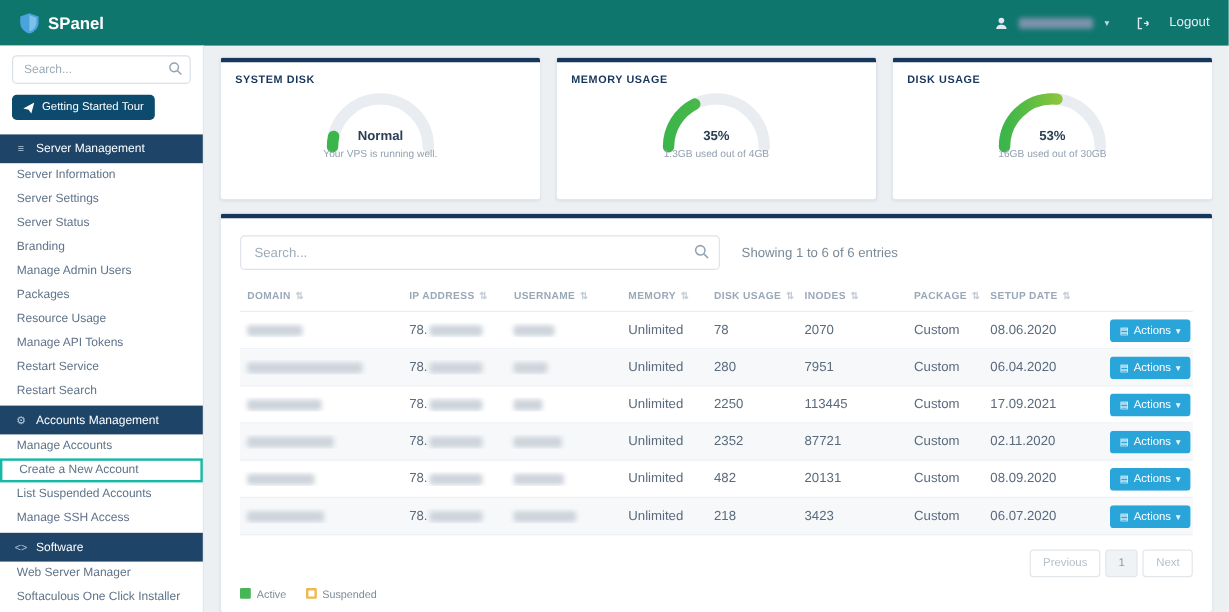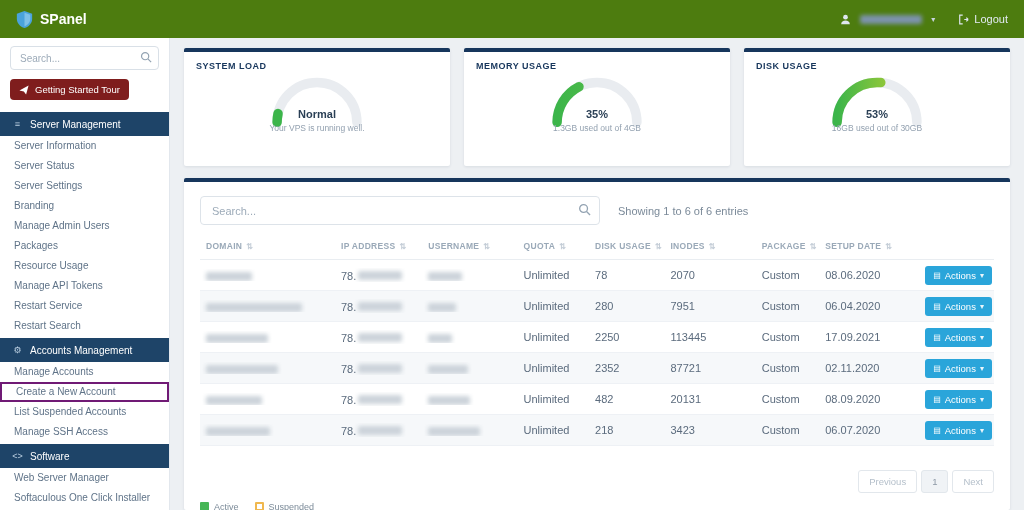--- a/index.html
+++ b/index.html
@@ -1,41 +1,41 @@
 <!DOCTYPE html>
 <html><head>
 <meta charset="utf-8">
 <style>
   * { box-sizing: border-box; margin: 0; padding: 0; }
   html,body { width:1024px; height:510px; overflow:hidden; }
   body { font-family:"Liberation Sans", sans-serif; background:#edf0f3; }
 
   
-  .topbar { height:38px; background:#4d7c0f; display:flex; align-items:center; justify-content:space-between; padding:0 16px; }
+  .topbar { height:38px; background:#0f766e; display:flex; align-items:center; justify-content:space-between; padding:0 16px; }
   .brand { display:flex; align-items:center; gap:7px; color:#fff; font-weight:bold; font-size:14px; cursor:pointer; }
   .top-right { display:flex; align-items:center; gap:9px; color:#e3ebf4; font-size:11px; }
   .user-blur { display:inline-block; width:62px; height:9px; background:#7d93ad; border-radius:2px; filter:blur(2px); }
   .caret { font-size:8px; color:#c8d4e0; }
-  .logout { display:flex; align-items:center; gap:5px; cursor:pointer; margin-left:14px; }
+  .logout { display:flex; align-items:center; gap:16px; cursor:pointer; margin-left:14px; }
 
   
   .layout { display:flex; height:472px; }
   .sidebar { width:170px; background:#fff; border-right:1px solid #e2e7ed; padding-top:8px; flex:none; }
   .content { flex:1; padding:10px 14px 0; display:flex; flex-direction:column; gap:12px; overflow:hidden; }
 
   
   .side-search { margin:0 10px 9px; position:relative; }
   .side-search input { width:100%; height:24px; border:1px solid #d9e0e7; border-radius:4px; font-size:10px; padding:0 24px 0 9px; color:#5f7388; outline:none; }
   .side-search input::placeholder { color:#9dabb9; }
   .mag { position:absolute; right:7px; top:5px; }
-  .tour-btn { margin:0 10px 10px; background:#7f1d1d; color:#fff; font-size:9.5px; padding:5px 9px; border:none; border-radius:4px; display:inline-flex; gap:6px; align-items:center; cursor:pointer; }
+  .tour-btn { margin:0 10px 10px; background:#0c4a6e; color:#fff; font-size:9.5px; padding:5px 9px; border:none; border-radius:4px; display:inline-flex; gap:6px; align-items:center; cursor:pointer; }
   .side-section { height:24px; display:flex; align-items:center; gap:7px; padding:0 12px; color:#fff; font-size:10px; background:#1e4468; cursor:pointer; margin-top:2px; }
   .sec-ico { font-size:9px; color:#bcd0e2; width:11px; text-align:center; }
   .side-item { height:20px; line-height:20px; padding:0 14px; font-size:10px; color:#5f7388; cursor:pointer; white-space:nowrap; overflow:hidden; }
-  .side-item.red-box { border:2px solid #701a75; line-height:16px; }
+  .side-item.red-box { border:2px solid #14b8a6; line-height:16px; }
 
   
   .cards-row { display:flex; gap:14px; height:118px; flex:none; }
   .stat-card { flex:1; background:#fff; border-top:4px solid #17365c; border-radius:2px; box-shadow:0 1px 3px rgba(25,45,75,.10); padding:9px 12px 0; position:relative; }
   .stat-title { font-size:9px; font-weight:bold; color:#17365c; letter-spacing:.5px; }
   .gauge-wrap { display:flex; flex-direction:column; align-items:center; margin-top:0; }
   .gauge { width:104px; height:57px; }
   .gauge-value { margin-top:-20px; font-size:11px; font-weight:bold; color:#2a3f55; text-align:right; }
   .gauge-sub { font-size:8.5px; color:#93a1b0; margin-top:3px; text-align:center; }
 
@@ -55,21 +55,21 @@
   .grid-row { height:31px; font-size:11px; color:#5b6b7d; border-bottom:1px solid #eef1f5; }
   .grid-row:nth-child(even) { background:#f6f8fa; }
   .cell { padding:0 6px; white-space:nowrap; overflow:hidden; }
   .blur { display:inline-block; height:9px; background:#ccd3da; border-radius:2px; filter:blur(2px); vertical-align:middle; }
   .ip-pre { vertical-align:middle; margin-right:2px; }
   .actions-cell { text-align:right; padding-right:2px; }
   .actions-btn { background:#2aa5da; color:#fff; border:none; border-radius:3px; font-size:9.5px; padding:4px 8px; display:inline-flex; align-items:center; gap:4px; cursor:pointer; }
   .a-ico { font-size:8px; }
   .actions-btn .caret { color:#eaf5fb; }
 
-  .pagination { display:flex; justify-content:flex-end; gap:4px; margin-top:24px; flex:none; }
+  .pagination { display:flex; justify-content:flex-end; gap:4px; margin-top:12px; flex:none; }
   .page-btn { border:1px solid #e2e7ec; background:#fff; color:#b4bfca; font-size:9.5px; padding:5px 10px; border-radius:3px; cursor:pointer; }
   .page-btn.current { background:#f0f3f6; color:#8d99a6; }
 
   .legend { display:flex; gap:16px; margin-top:9px; font-size:9px; color:#7c8b99; align-items:center; flex:none; }
   .legend-item { display:flex; align-items:flex-start; }
   .sq { width:9px; height:9px; display:inline-block; margin-right:5px; border-radius:1px; }
   .sq.active { background:#46b656; }
   .sq.susp { background:#fff; border:2px solid #f0b84f; }
 </style>
 </head>
@@ -115,22 +115,22 @@
         <path d="M0.5 6.5 L11.5 0.5 L8.5 11.5 L5.8 7.8 Z" fill="#ffffff"></path>
       </svg>
       <span>Getting Started Tour</span>
     </button>
 
     <div class="side-section">
       <span class="sec-ico">≡</span>
       <span>Server Management</span>
     </div>
     <div class="side-item">Server Information</div>
+    <div class="side-item">Server Settings</div>
     <div class="side-item">Server Status</div>
-    <div class="side-item">Server Settings</div>
     <div class="side-item">Branding</div>
     <div class="side-item">Manage Admin Users</div>
     <div class="side-item">Packages</div>
     <div class="side-item">Resource Usage</div>
     <div class="side-item">Manage API Tokens</div>
     <div class="side-item">Restart Service</div>
     <div class="side-item">Restart Search</div>
 
     <div class="side-section">
       <span class="sec-ico">⚙</span>
@@ -147,21 +147,21 @@
     </div>
     <div class="side-item">Web Server Manager</div>
     <div class="side-item">Softaculous One Click Installer</div>
   </aside>
 
   <main class="content">
 
     <div class="cards-row">
 
       <section class="stat-card">
-        <div class="stat-title">SYSTEM LOAD</div>
+        <div class="stat-title">SYSTEM DISK</div>
         <div class="gauge-wrap">
           <svg class="gauge" viewBox="0 0 108 60">
             <defs>
                 <linearGradient id="g0" x1="0" y1="0" x2="1" y2="0">
                   <stop offset="0" stop-color="#3cb54a"></stop>
                   <stop offset="1" stop-color="#3cb54a"></stop>
                 </linearGradient>
               </defs>
             <path d="M12 54 A42 42 0 0 1 96 54" stroke="#e9ecf0" stroke-width="10" fill="none" stroke-linecap="round"></path>
             <path class="gauge-fill" d="M12 54 A42 42 0 0 1 96 54" stroke="url(#g0)" stroke-width="10" fill="none" stroke-linecap="round" stroke-dasharray="9.236282401553993 263.89378290154264"></path>
@@ -227,21 +227,21 @@
           </div>
         <div class="hcell">
             <span>IP ADDRESS</span>
             <span class="sort">⇅</span>
           </div>
         <div class="hcell">
             <span>USERNAME</span>
             <span class="sort">⇅</span>
           </div>
         <div class="hcell">
-            <span>QUOTA</span>
+            <span>MEMORY</span>
             <span class="sort">⇅</span>
           </div>
         <div class="hcell">
             <span>DISK USAGE</span>
             <span class="sort">⇅</span>
           </div>
         <div class="hcell">
             <span>INODES</span>
             <span class="sort">⇅</span>
           </div>

